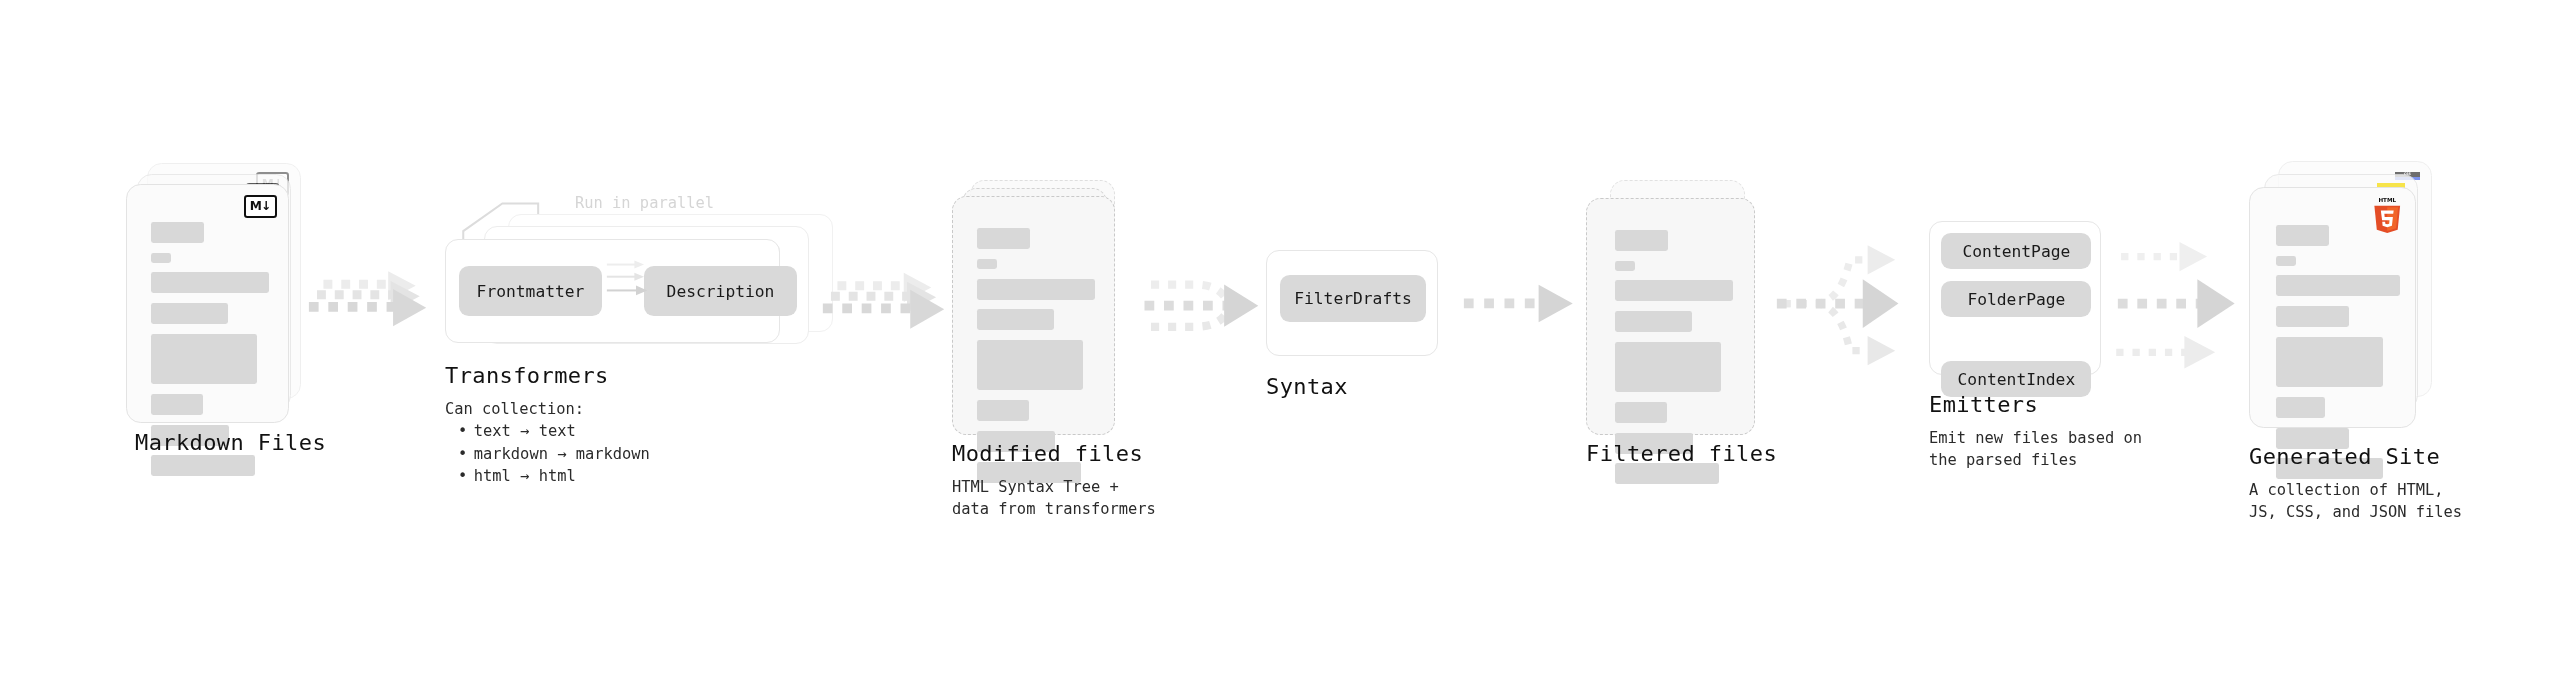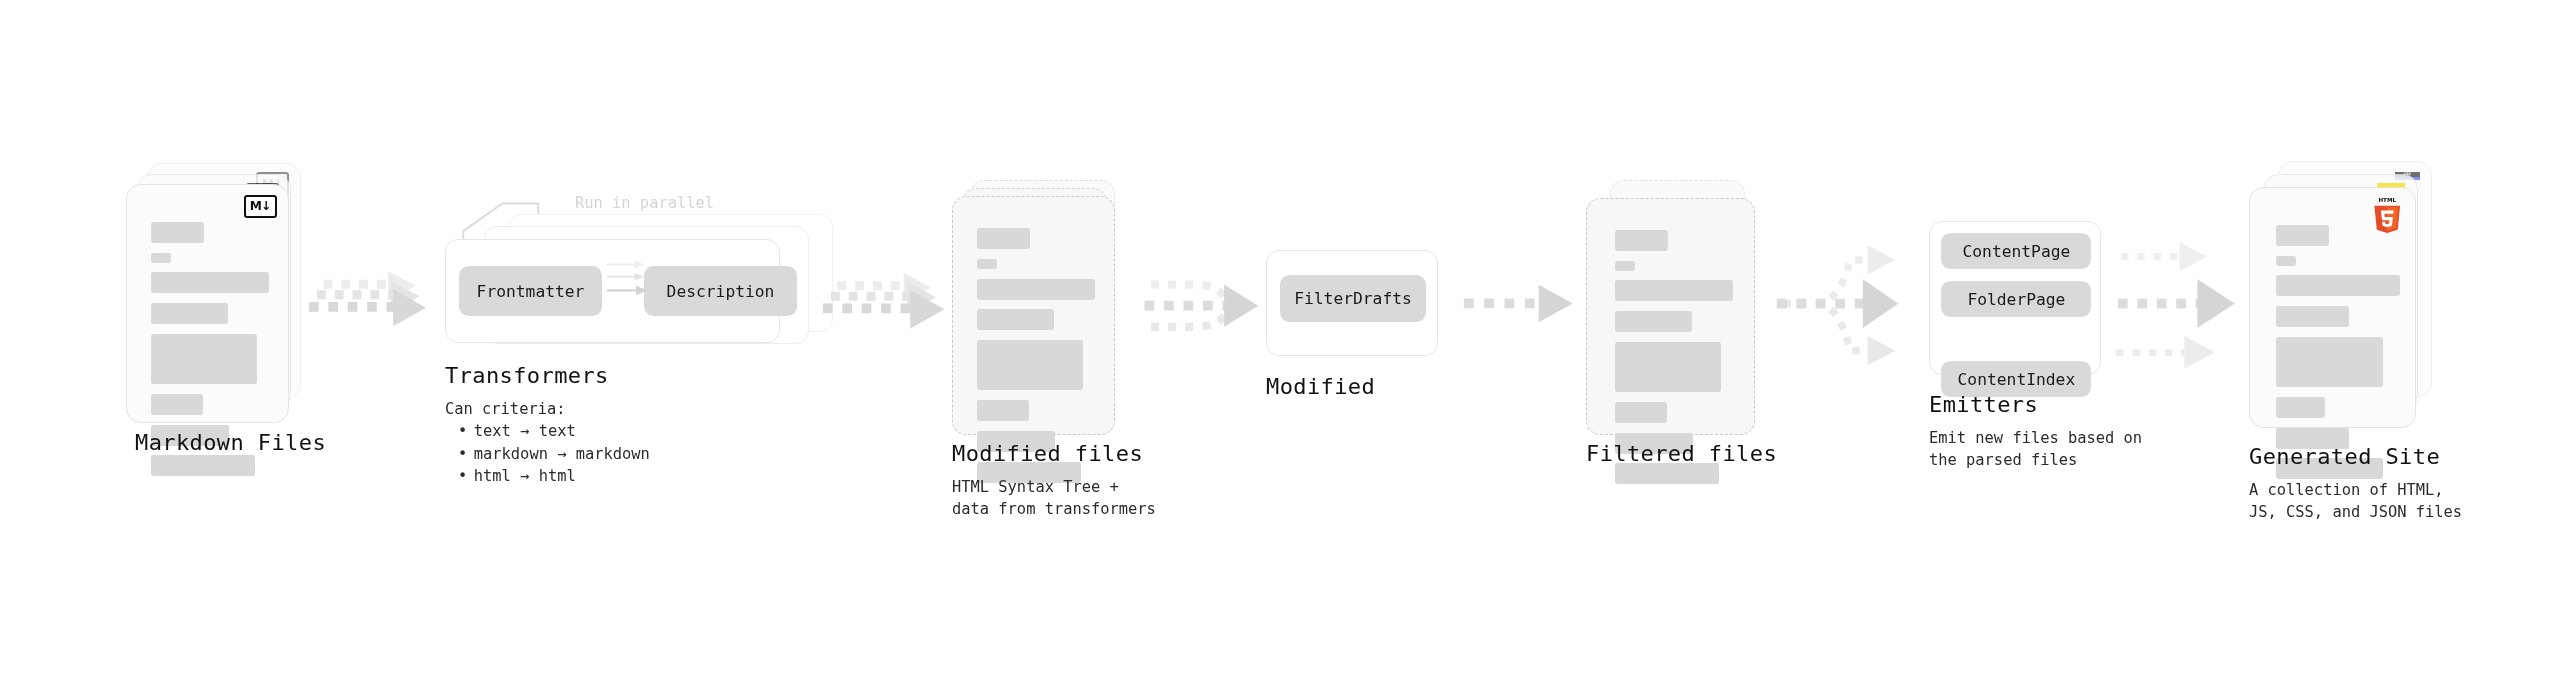--- a/index.html
+++ b/index.html
@@ -156,21 +156,21 @@
           <polygon points="36,28 48,33 36,38" fill="#e4e4e4"></polygon>
           <line x1="2" y1="50" x2="40" y2="50" stroke="#d2d2d2" stroke-width="2.5"></line>
           <polygon points="38,44 52,50 38,56" fill="#d2d2d2"></polygon>
         </g>
       </svg>
     </div>
 
     <div class="caption" style="left:0;top:172px;">
       <div class="title">Transformers</div>
       <div class="sub">
-        <div>Can criteria:</div>
+        <div>Can collection:</div>
         <ul>
           <li>text → text</li>
           <li>markdown → markdown</li>
           <li>html → html</li>
         </ul>
       </div>
     </div>
   </div>
 
   <div class="node" style="left:821px;top:268px;">
@@ -223,21 +223,21 @@
       <line x1="8" y1="56" x2="112" y2="56" stroke="#dcdcdc" stroke-width="12" stroke-dasharray="12 12"></line>
       <polygon points="106,30 148,56 106,82" fill="#d5d5d5"></polygon>
     </svg>
   </div>
 
   <div class="node" style="left:1266px;top:250px;">
     <div class="panel" style="left:0;top:0;width:172px;height:106px;">
       <div class="pill" style="position:absolute;left:13px;top:24.4px;width:146px;height:47px;">FilterDrafts</div>
     </div>
     <div class="caption" style="left:0;top:125px;">
-      <div class="title">Modified</div>
+      <div class="title">Syntax</div>
     </div>
   </div>
 
   <div class="node" style="left:1459px;top:283px;">
     <svg width="130" height="49" viewBox="0 0 160 60" aria-hidden="true">
       <line x1="6" y1="25" x2="104" y2="25" stroke="#dcdcdc" stroke-width="12" stroke-dasharray="12 13"></line>
       <polygon points="98,2 140,25 98,48" fill="#d5d5d5"></polygon>
     </svg>
   </div>
 

